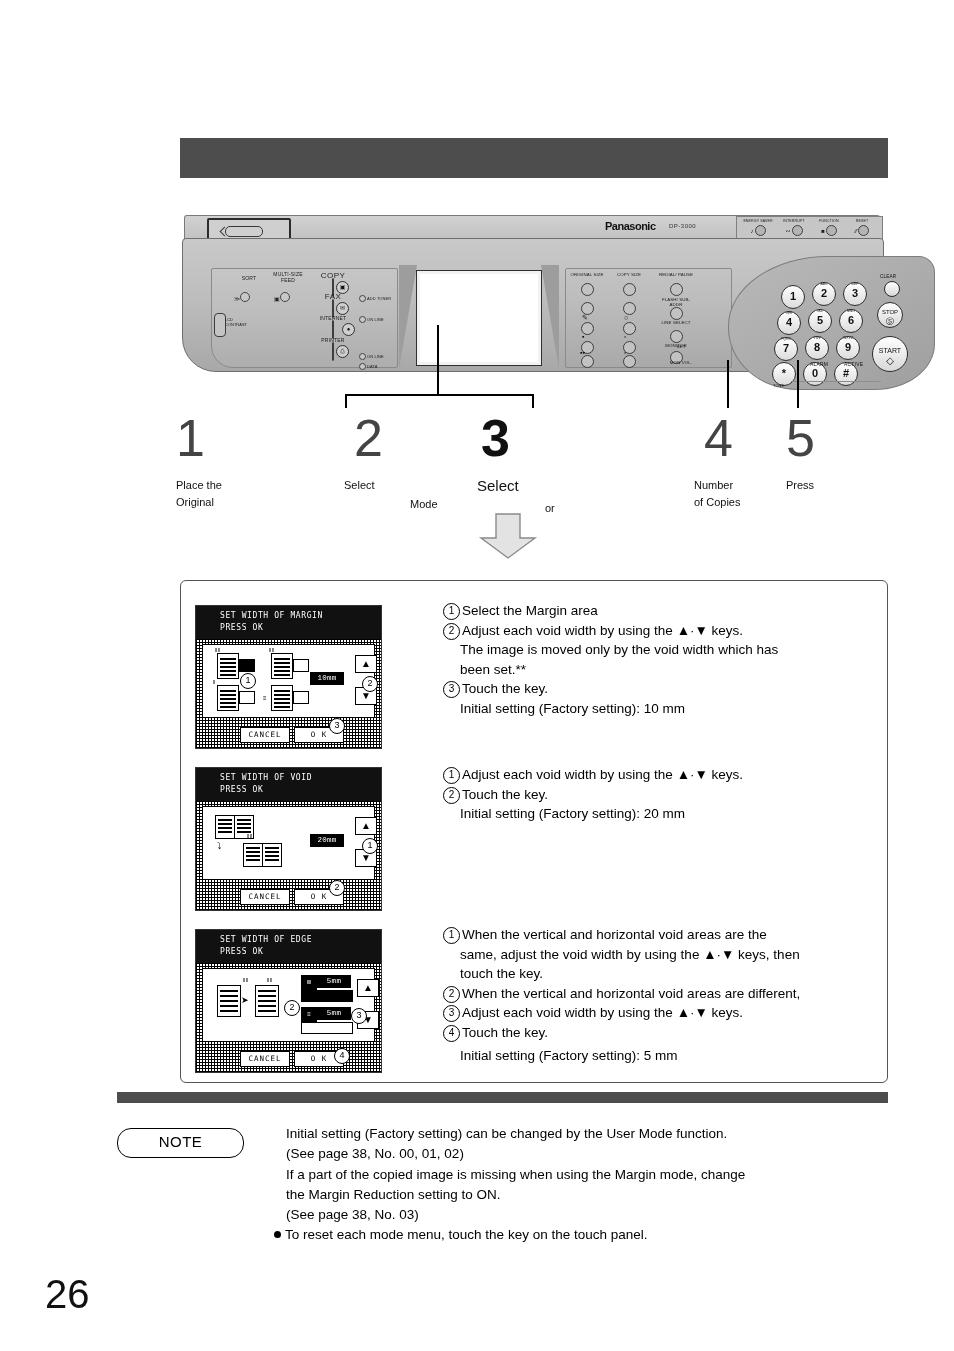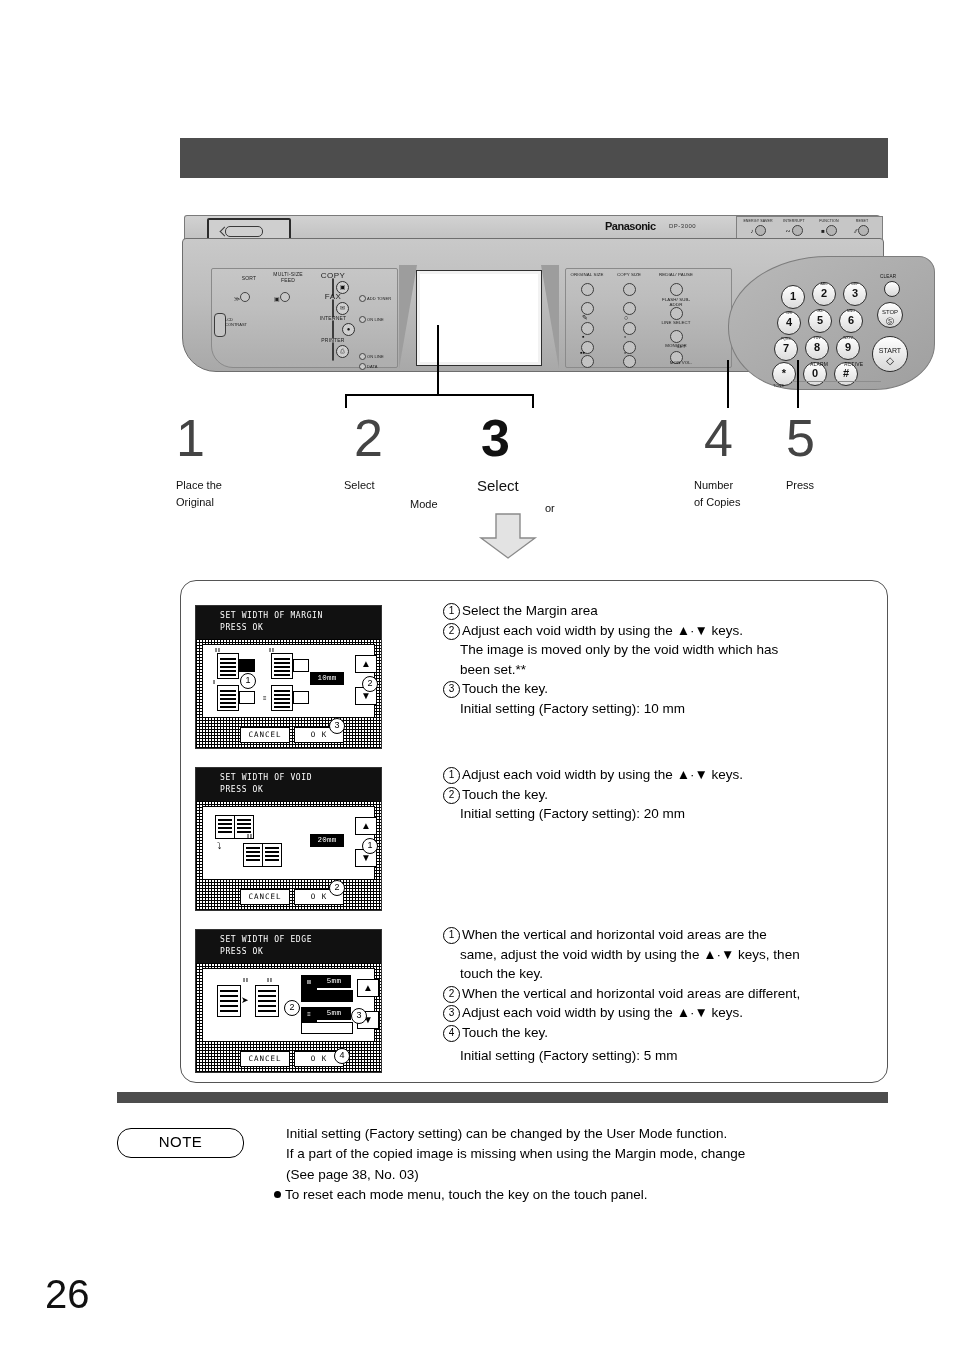--- a/index.html
+++ b/index.html
@@ -88,21 +88,21 @@
   
   .steps{position:absolute;left:0;top:0;width:954px;height:0;}
   .stepnum{position:absolute;font-size:52px;line-height:52px;font-weight:normal;color:#444;}
   .stepnum.dark{color:#111;font-weight:bold;}
   .steptxt{position:absolute;font-size:11px;line-height:17px;color:#111;}
 
   .big-arrow{position:absolute;left:477px;top:512px;width:62px;height:48px;}
 
   
   .instr-box{position:absolute;left:180px;top:580px;width:706px;height:501px;
-    border:1.5px solid #555;border-radius:16px;background:#fff;}
+    border:1.5px solid #555;border-radius:6px;background:#fff;}
 
   .lcdshot{position:absolute;width:185px;height:142px;background:#fff;border:1px solid #333;}
   .lcd-title{position:absolute;left:0;top:0;width:100%;height:33px;background:#111;}
   .lcd-title span{display:block;color:#fff;font-family:"DejaVu Sans Mono",monospace;font-size:8px;line-height:12px;letter-spacing:0.6px;padding-left:24px;}
   .lcd-title span:first-child{padding-top:4px;}
   .lcd-body{position:absolute;left:0;top:33px;width:100%;height:109px;
     background-image:
       repeating-linear-gradient(0deg,#000 0 1px,transparent 1px 3px),
       repeating-linear-gradient(90deg,#000 0 1px,transparent 1px 3px);
     background-color:#ffffff;}
@@ -537,21 +537,23 @@
       <div class="ind" style="padding-top:4px;"><span>Initial setting (Factory setting): 5 mm</span></div>
     </div>
   </div>
 
   <div class="bottom-bar"></div>
 
   <div class="note-pill">NOTE</div>
 
   <div class="note-text">
     <div>Initial setting (Factory setting) can be changed by the User Mode function.</div>
+    <div>(See page 38, No. 00, 01, 02)</div>
     <div>If a part of the copied image is missing when using the Margin mode, change</div>
+    <div>the Margin Reduction setting to ON.</div>
     <div>(See page 38, No. 03)</div>
     <div style="margin-left:-12px;">
       <span class="bullet"></span><span>To reset each mode menu, touch the                    key on the touch panel.</span>
     </div>
   </div>
 
   <div class="pageno">26</div>
 
 </div>
 

